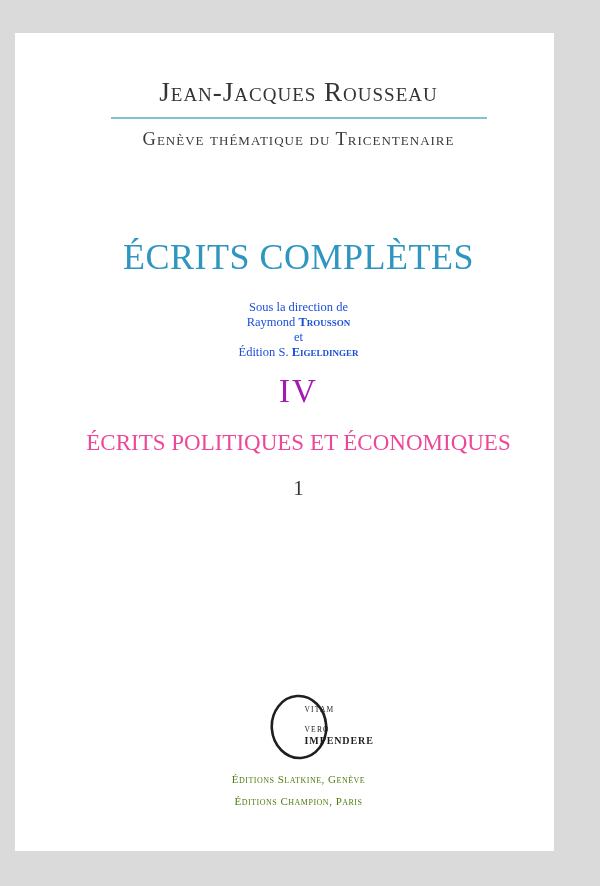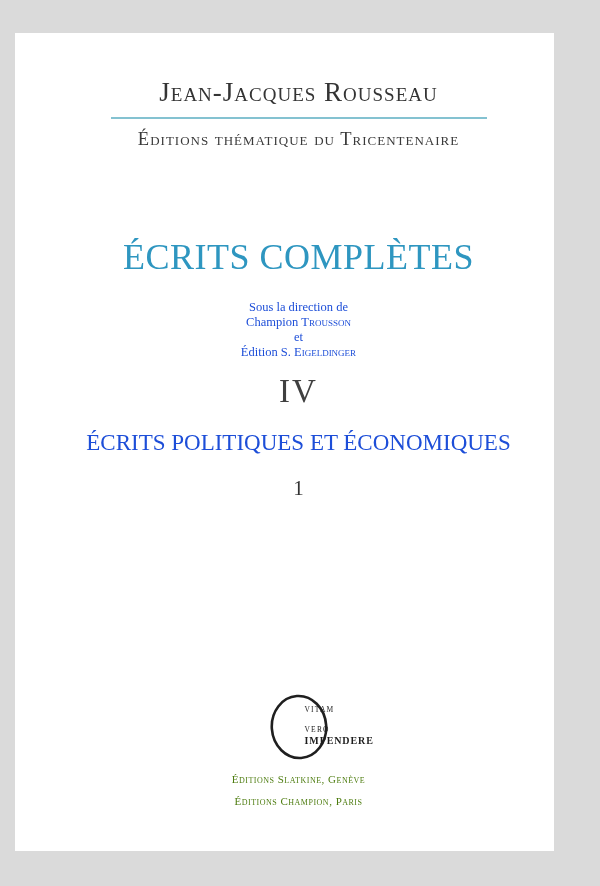--- a/index.html
+++ b/index.html
@@ -67,31 +67,32 @@
     top: 267px;
     font-size: 12.5px;
     line-height: 15px;
     color: #1d4ed8;
   }
   .direction div {
     line-height: 15px;
   }
   .sc {
     font-variant: small-caps;
+    font-weight: bold;
   }
   .volume-roman {
     top: 342px;
     font-size: 33px;
     letter-spacing: 2px;
-    color: #404040;
+    color: #a21caf;
   }
   .series-title {
     top: 398px;
     font-size: 23px;
-    color: #1d4ed8;
+    color: #ec4899;
   }
   .tome-number {
     top: 445px;
     font-size: 21px;
     color: #333333;
   }
   .logo {
     top: 661px;
     left: 50% !important;
     width: 60px !important;
@@ -135,27 +136,27 @@
 </head>
 <body>
 
 <div class="page">
   <div class="content">
 
     <div class="author">Jean-Jacques Rousseau</div>
 
     <div class="rule"></div>
 
-    <div class="edition">Éditions thématique du Tricentenaire</div>
+    <div class="edition">Genève thématique du Tricentenaire</div>
 
     <div class="main-title">ÉCRITS COMPLÈTES</div>
 
     <div class="direction">
       <div>Sous la direction de</div>
-      <div><span>Champion</span> <span class="sc">Trousson</span></div>
+      <div><span>Raymond</span> <span class="sc">Trousson</span></div>
       <div>et</div>
       <div><span>Édition S.</span> <span class="sc">Eigeldinger</span></div>
     </div>
 
     <div class="volume-roman">IV</div>
 
     <div class="series-title">ÉCRITS POLITIQUES ET ÉCONOMIQUES</div>
 
     <div class="tome-number">1</div>
 

